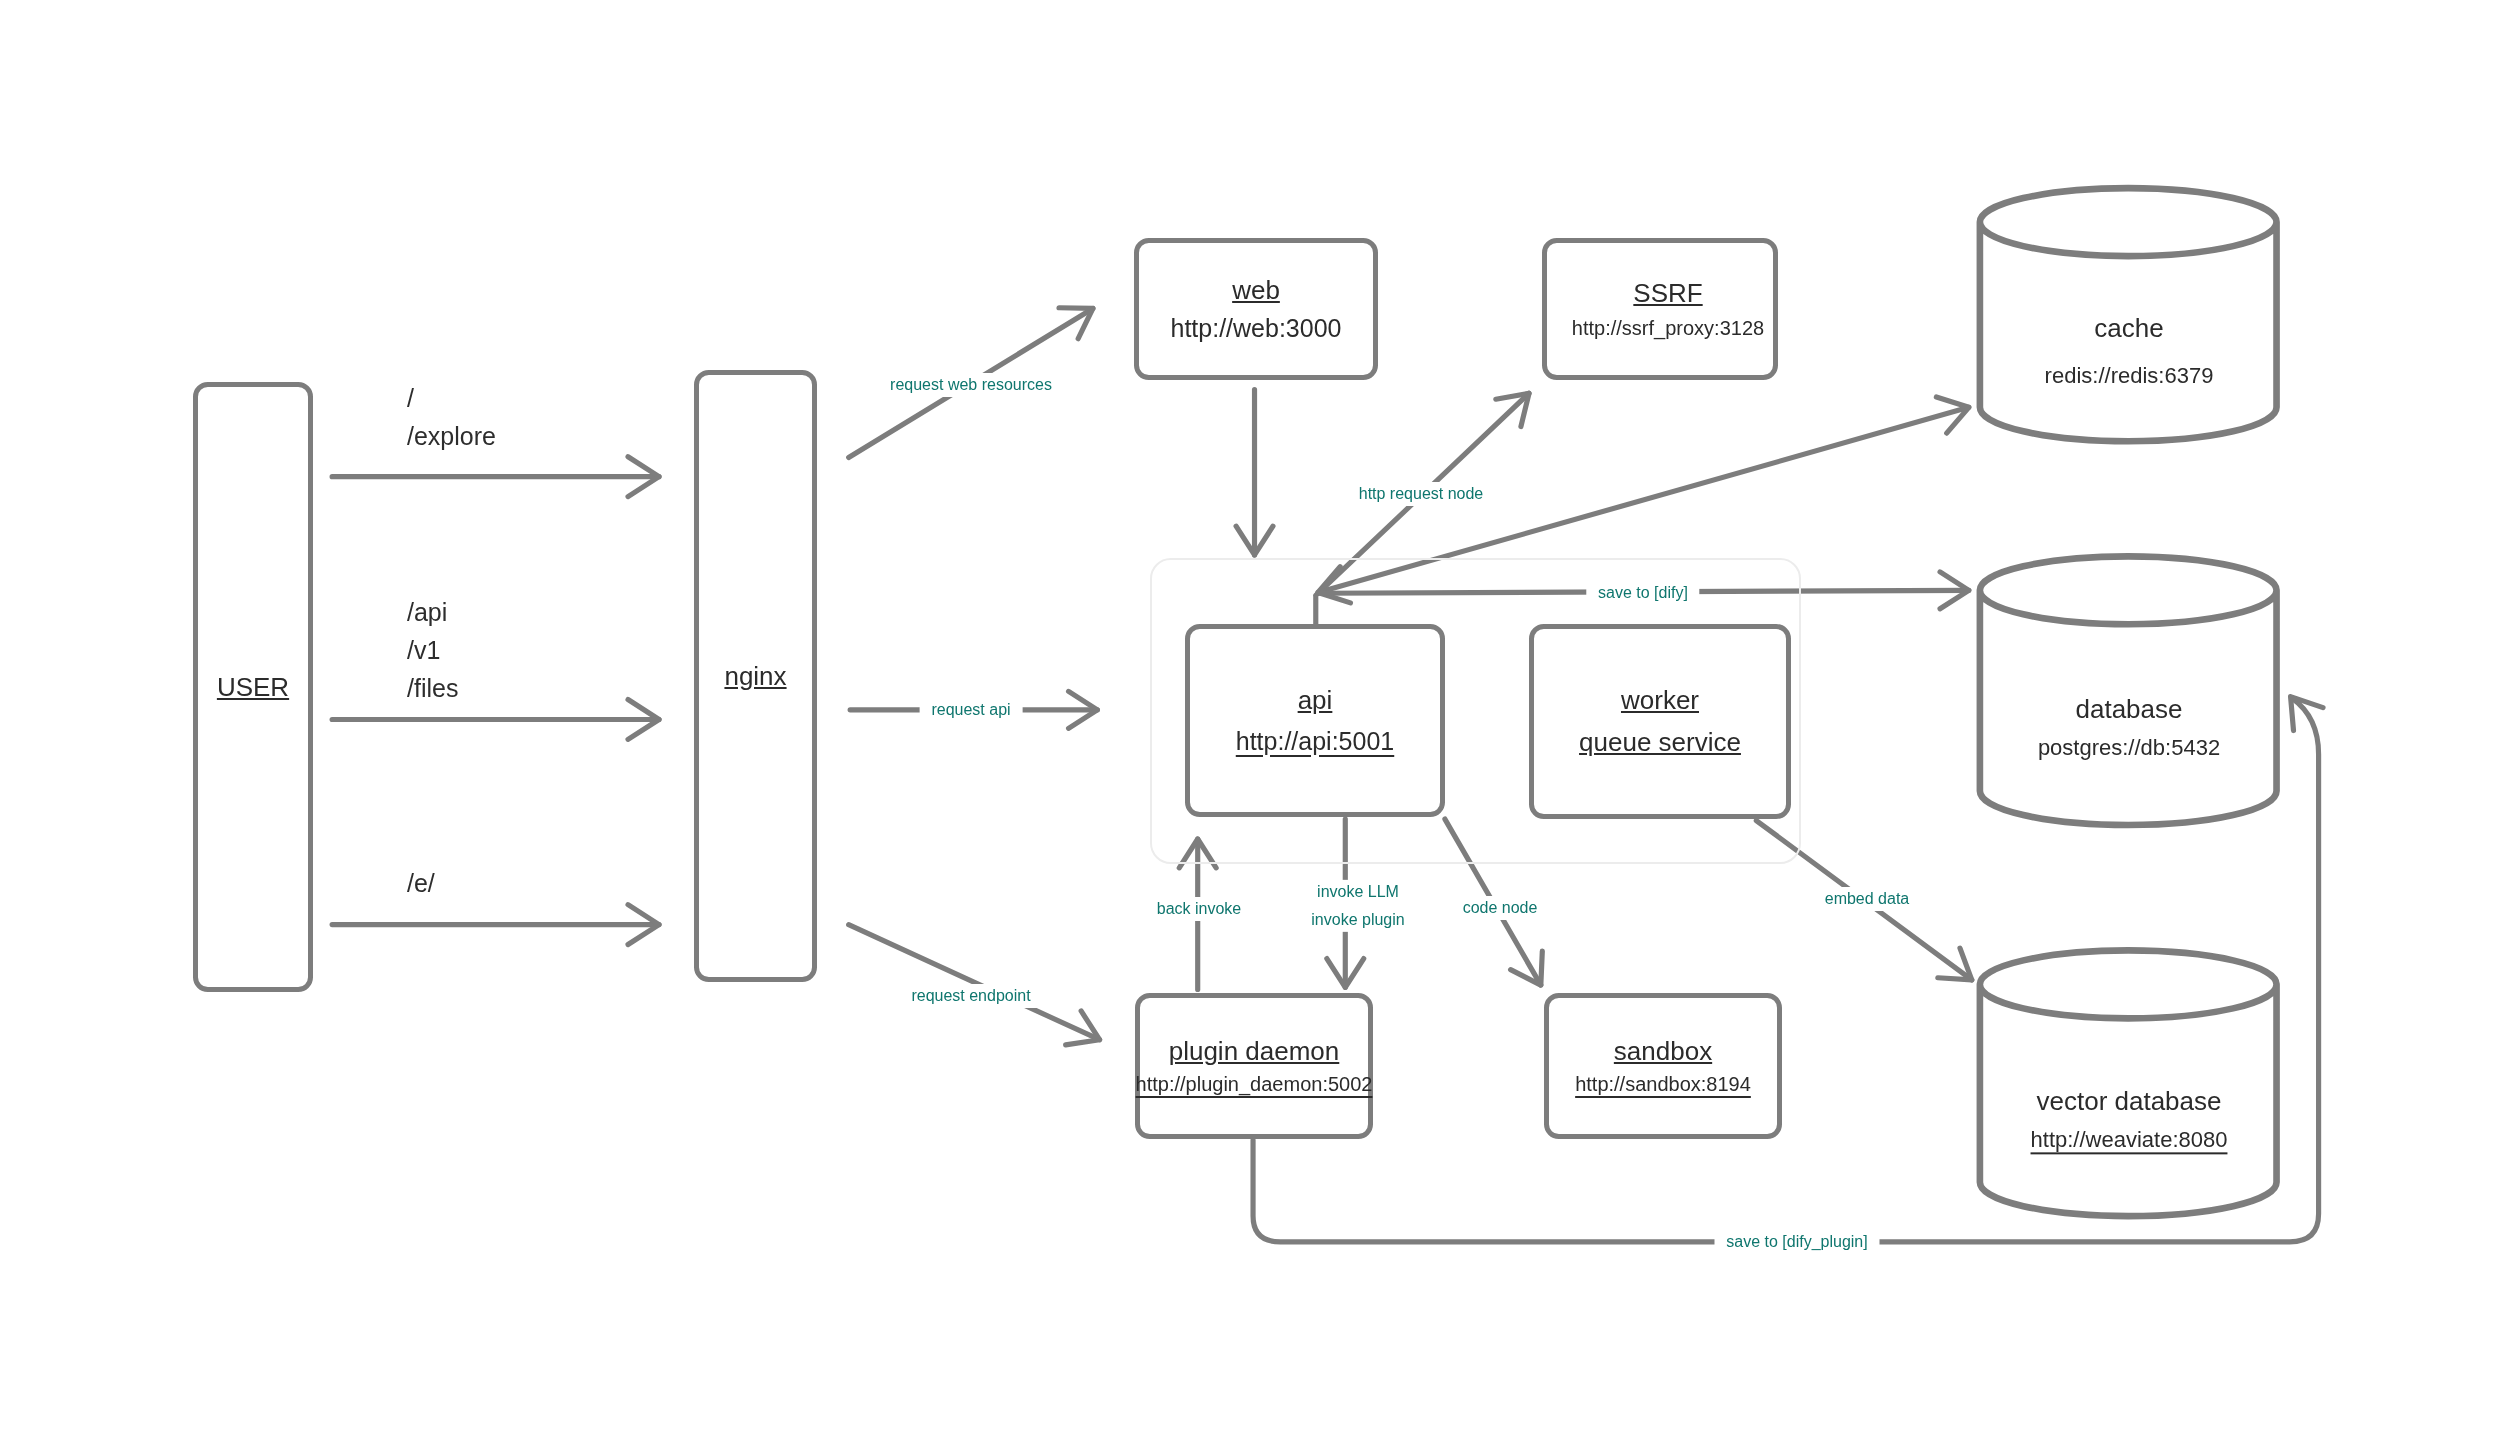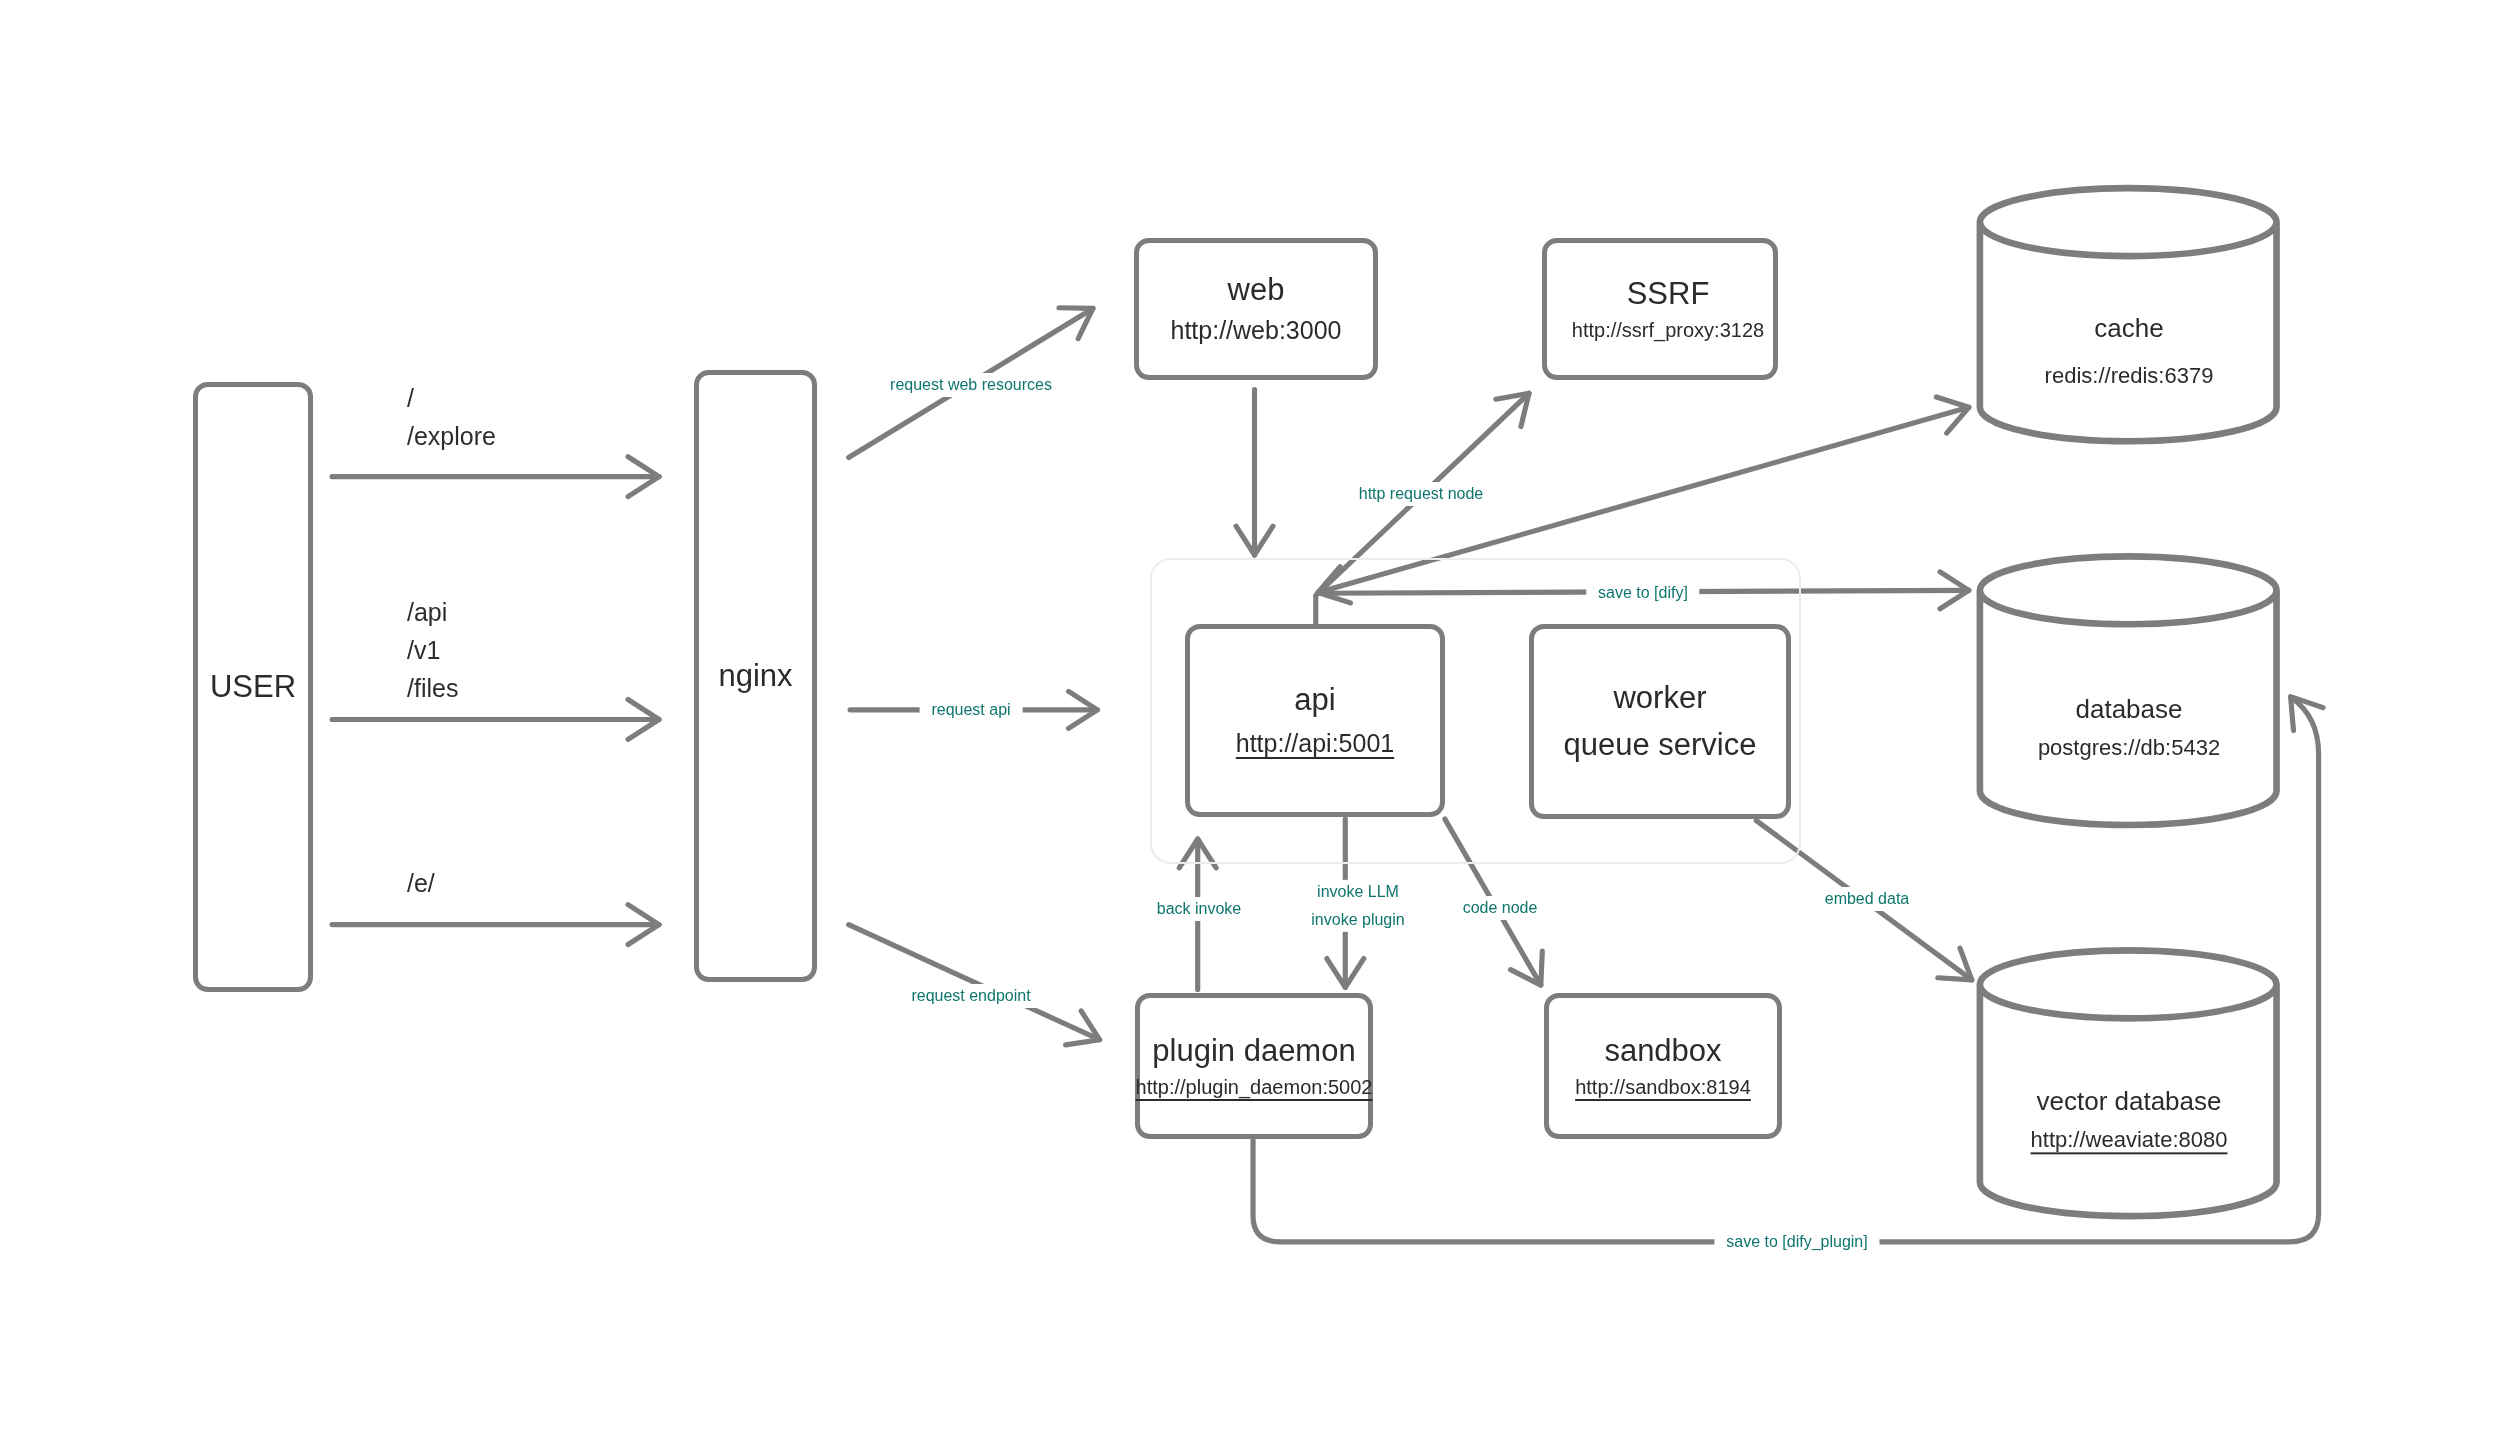--- a/index.html
+++ b/index.html
@@ -3,21 +3,21 @@
 <meta charset="utf-8">
 <style>
   html,body{margin:0;padding:0;background:#ffffff;}
   body{font-family:"Liberation Sans","DejaVu Sans",sans-serif;}
   #canvas{position:relative;width:2512px;height:1450px;background:#ffffff;overflow:hidden;}
   #edges{position:absolute;left:0;top:0;}
 
   .node{position:absolute;box-sizing:border-box;background:#ffffff;border:5.2px solid #7d7d7d;
         border-radius:14.8px;display:flex;flex-direction:column;align-items:center;justify-content:center;
         gap:11.8px;color:#2b2b2b;}
-  .node .title{font-size:31px;line-height:1.1;white-space:nowrap;}
+  .node .title{font-size:26px;line-height:1.1;white-space:nowrap;text-decoration:underline;}
   .node .url{font-size:25px;line-height:1.1;white-space:nowrap;}
   .node .url.small{font-size:20px;}
   .link{text-decoration:underline;text-underline-offset:5.2px;}
 
   .container-box{position:absolute;box-sizing:border-box;border:2.2px solid #ececec;border-radius:20.7px;background:transparent;}
 
   .cyl-label{position:absolute;width:298px;text-align:center;color:#2b2b2b;transform:translateY(-50%);}
   .cyl-label .title{font-size:26px;white-space:nowrap;}
   .cyl-label .url{font-size:22px;white-space:nowrap;}
 

